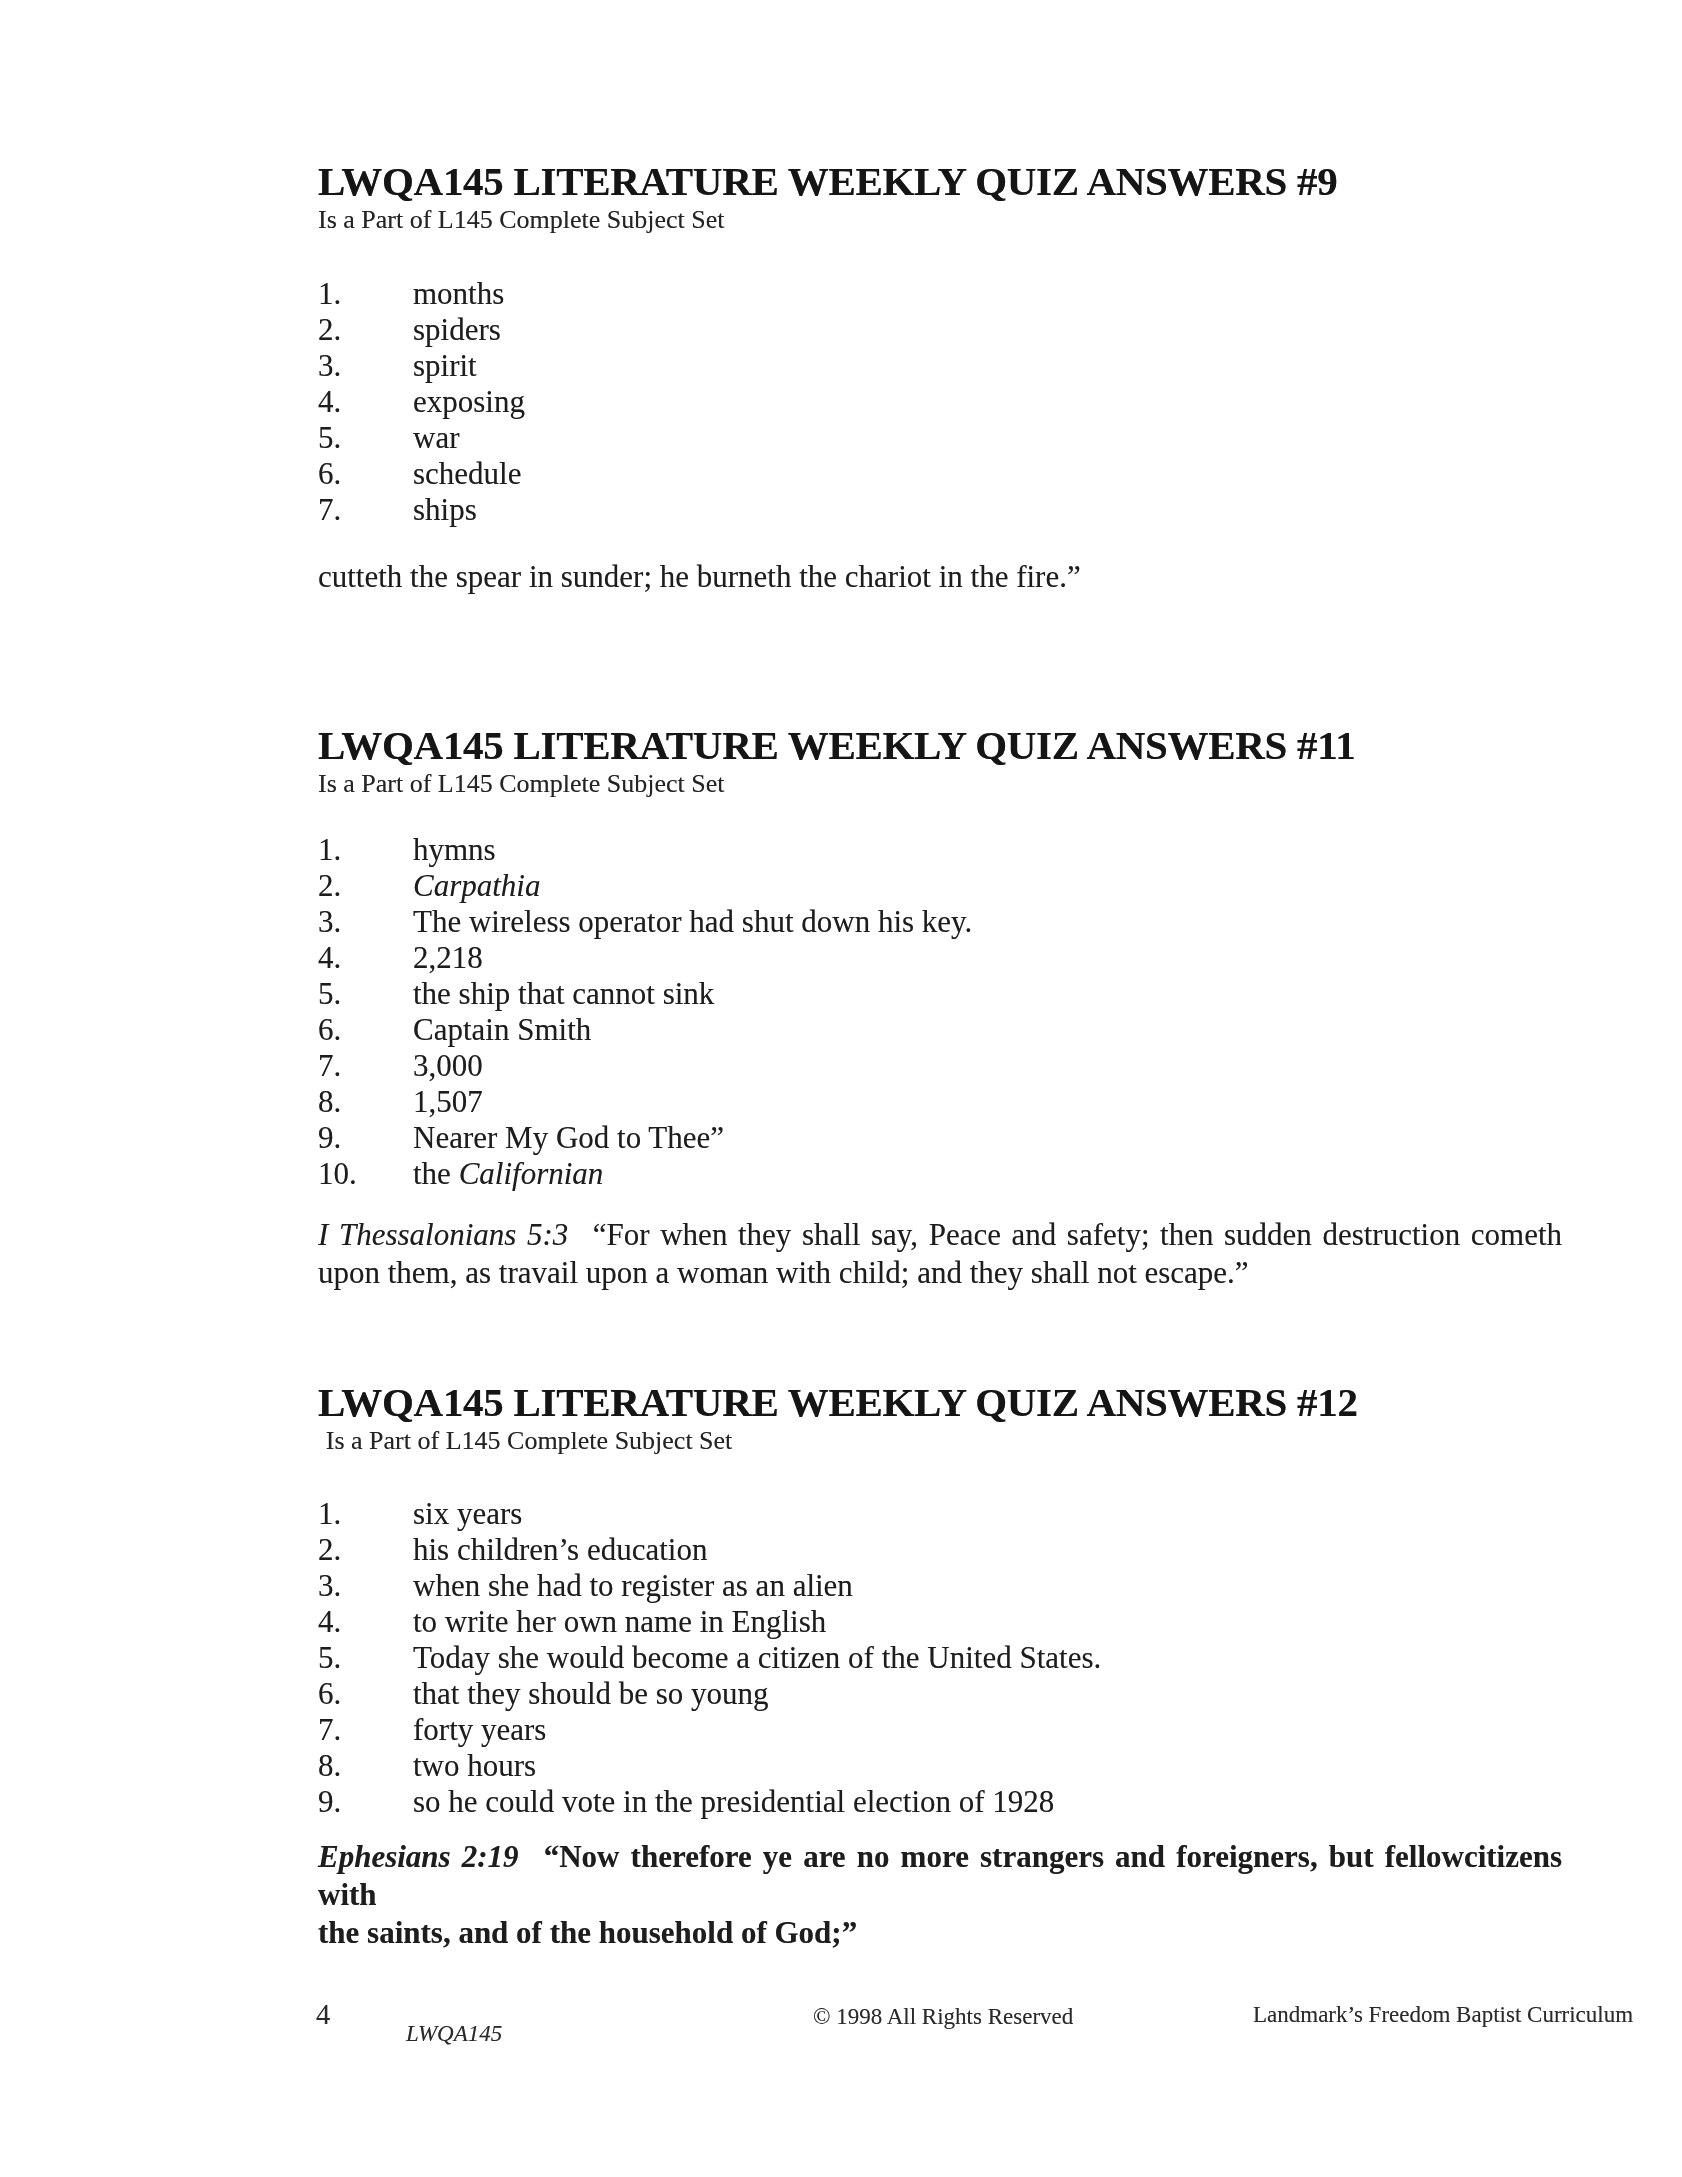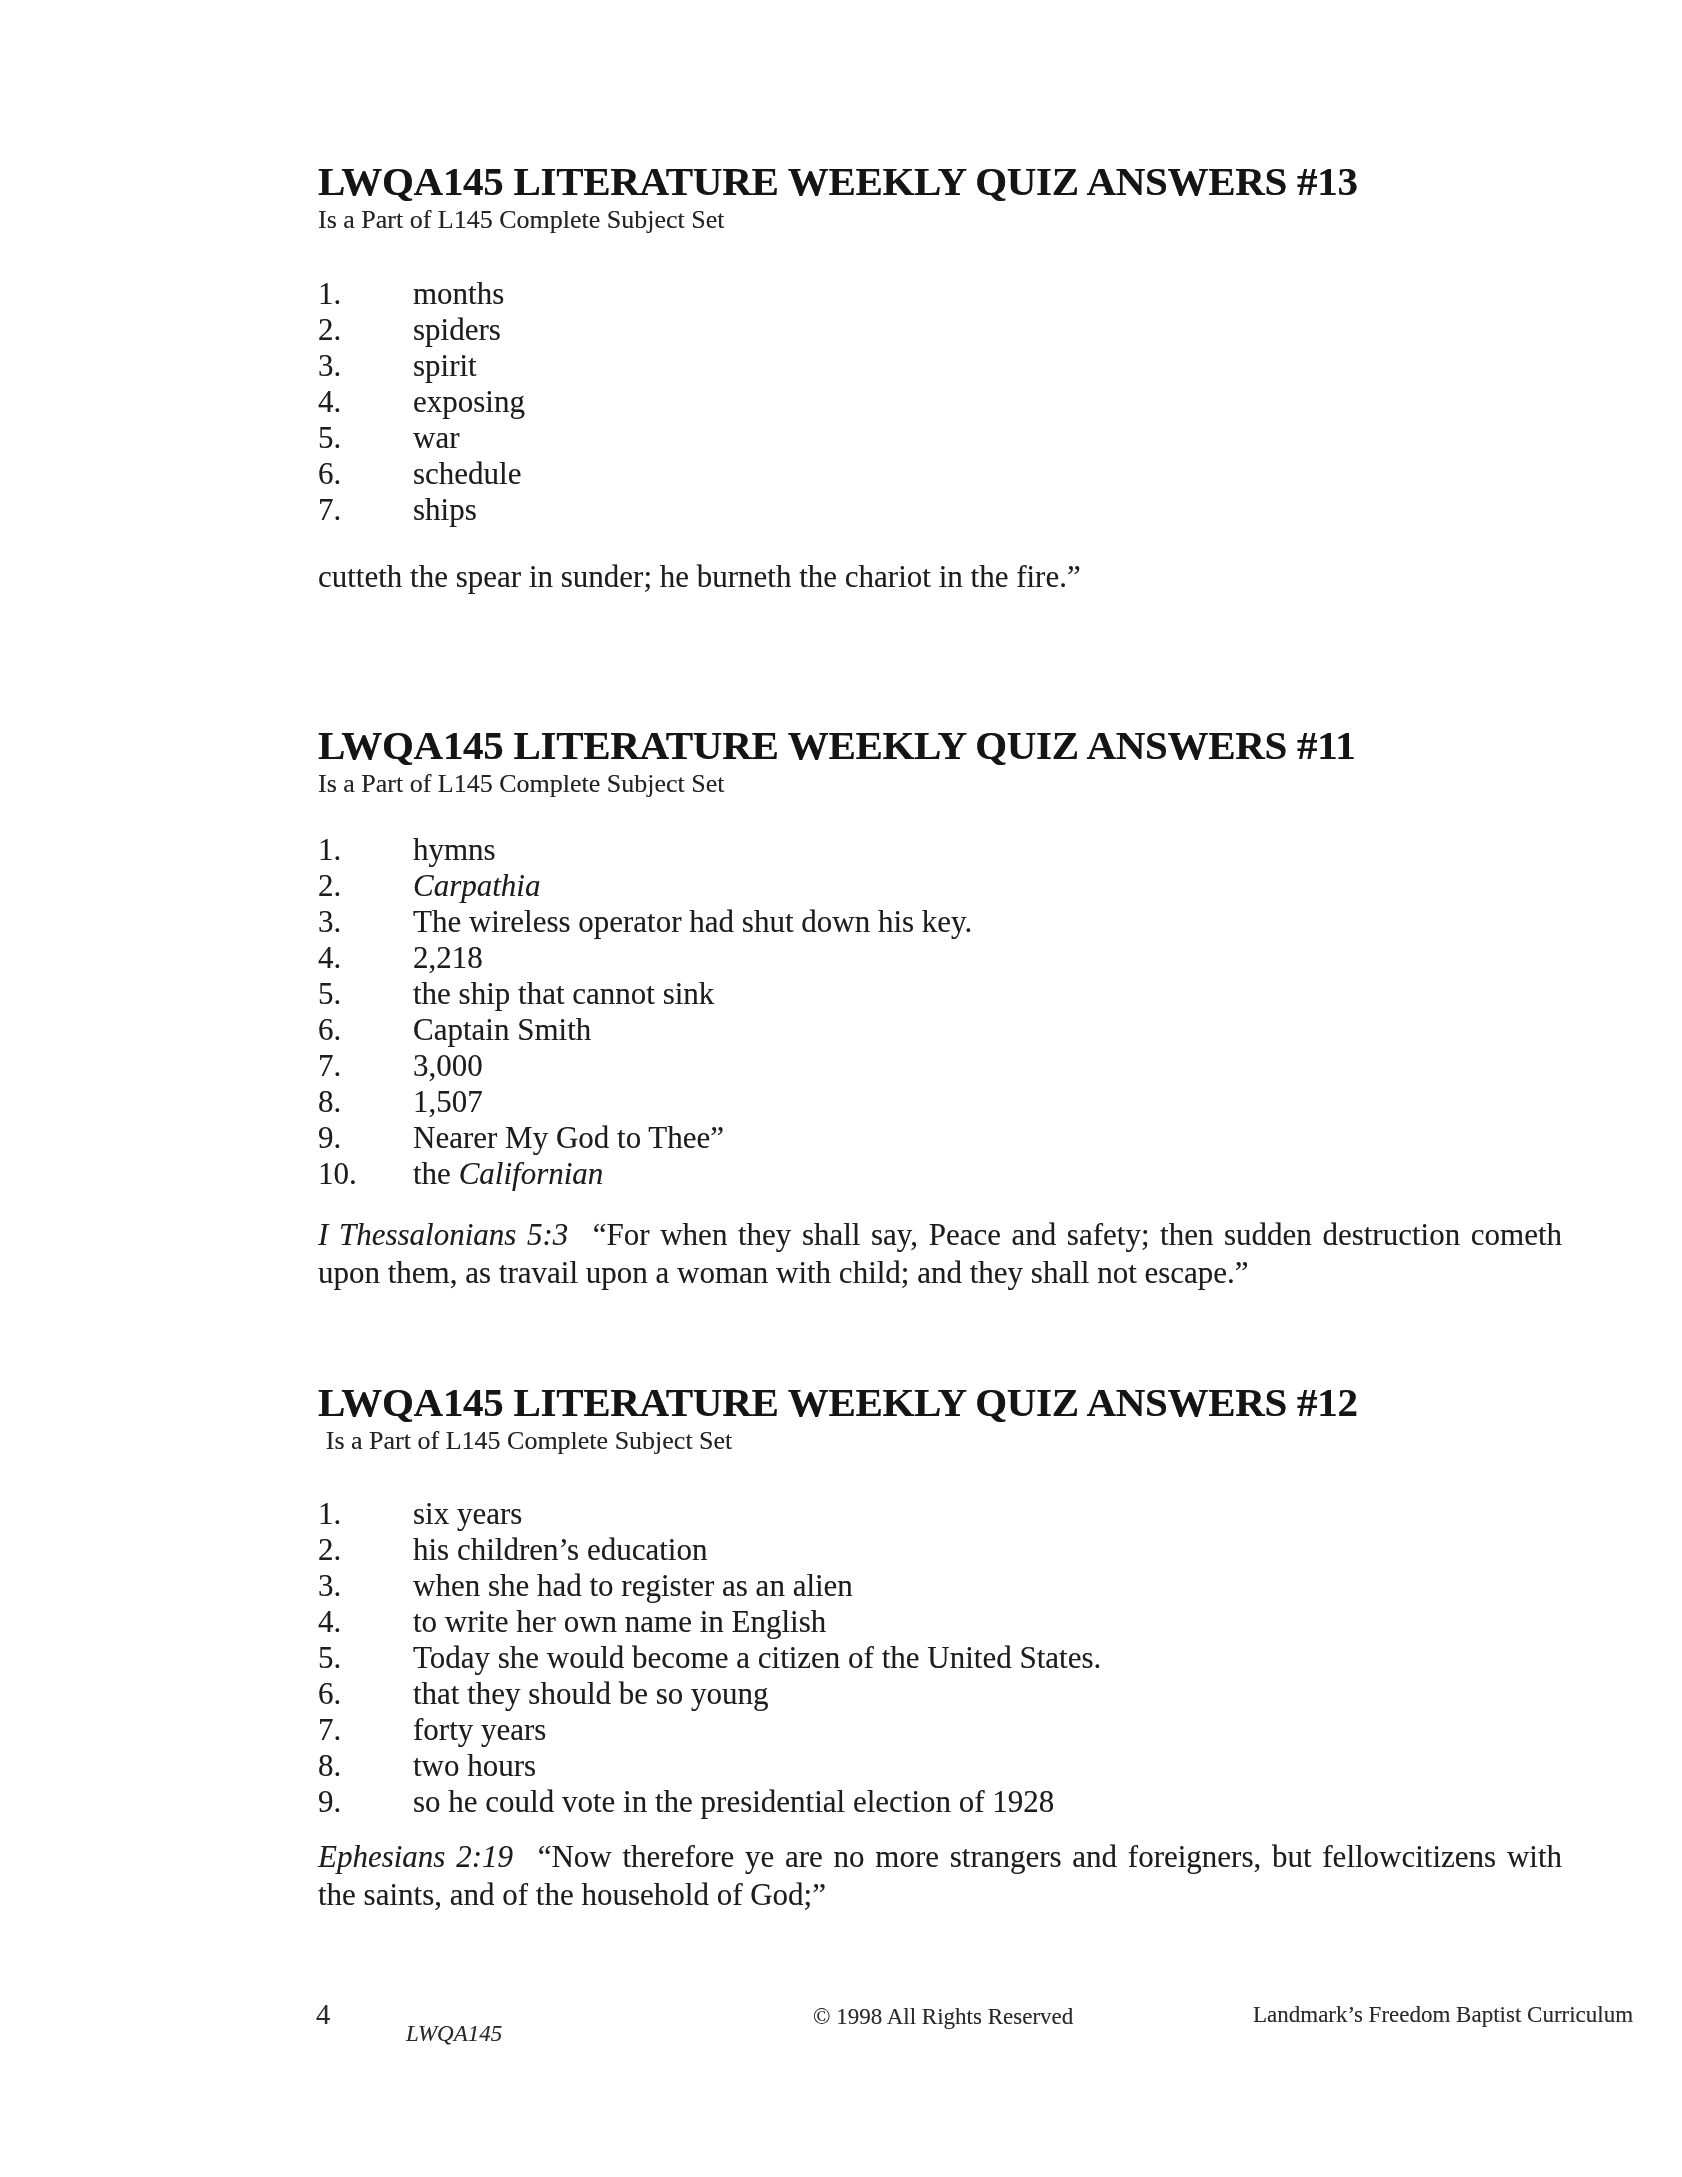--- a/index.html
+++ b/index.html
@@ -36,39 +36,39 @@
   #sec2 .list { margin-top: 33px; }
   #sec3 .list { margin-top: 40px; }
   .row { display: flex; line-height: 36px; font-size: 31px; }
   .num { width: 95px; flex: 0 0 95px; }
   .ans { flex: 1 1 auto; }
   .row, .verse { text-shadow: 0 0 0.5px rgba(45,45,45,0.45); }
 
   .verse { font-size: 31px; line-height: 38px; }
   #sec1 .verse { margin-top: 30px; }
   #sec2 .verse { margin-top: 24px; }
-  #sec3 .verse { margin-top: 18px; }
+  #sec3 .verse { margin-top: 18px; font-weight: bold; }
   .verse-line { }
   .verse-line.j { text-align: justify; text-align-last: justify; }
   .verse i { margin-right: 14px; }
 
   .footer { position: absolute; left: 0; top: 1997px; width: 100%; font-size: 23px; color: #2a2a2a; }
   .footer span { position: absolute; white-space: nowrap; text-shadow: 0 0 0.4px rgba(50,50,50,0.4); }
   .f-page   { left: 316px; top: 1.7px; font-size: 28.5px; }
   .f-code   { left: 406px; top: 24px; font-style: italic; }
   .f-copy   { left: 813px; top: 7px; }
   .f-pub    { left: 1209px; top: 5px; margin-left: 44px; }
 </style>
 </head>
 <body>
 
 <div class="page">
 
   <div class="section" id="sec1">
-    <h1 class="title">LWQA145 LITERATURE WEEKLY QUIZ ANSWERS #13</h1>
+    <h1 class="title">LWQA145 LITERATURE WEEKLY QUIZ ANSWERS #9</h1>
     <p class="sub">Is a Part of L145 Complete Subject Set</p>
     <div class="list">
 
         <div class="row">
           <span class="num">1.</span>
           <span class="ans"><span>months</span></span>
         </div>
 
         <div class="row">
           <span class="num">2.</span>

